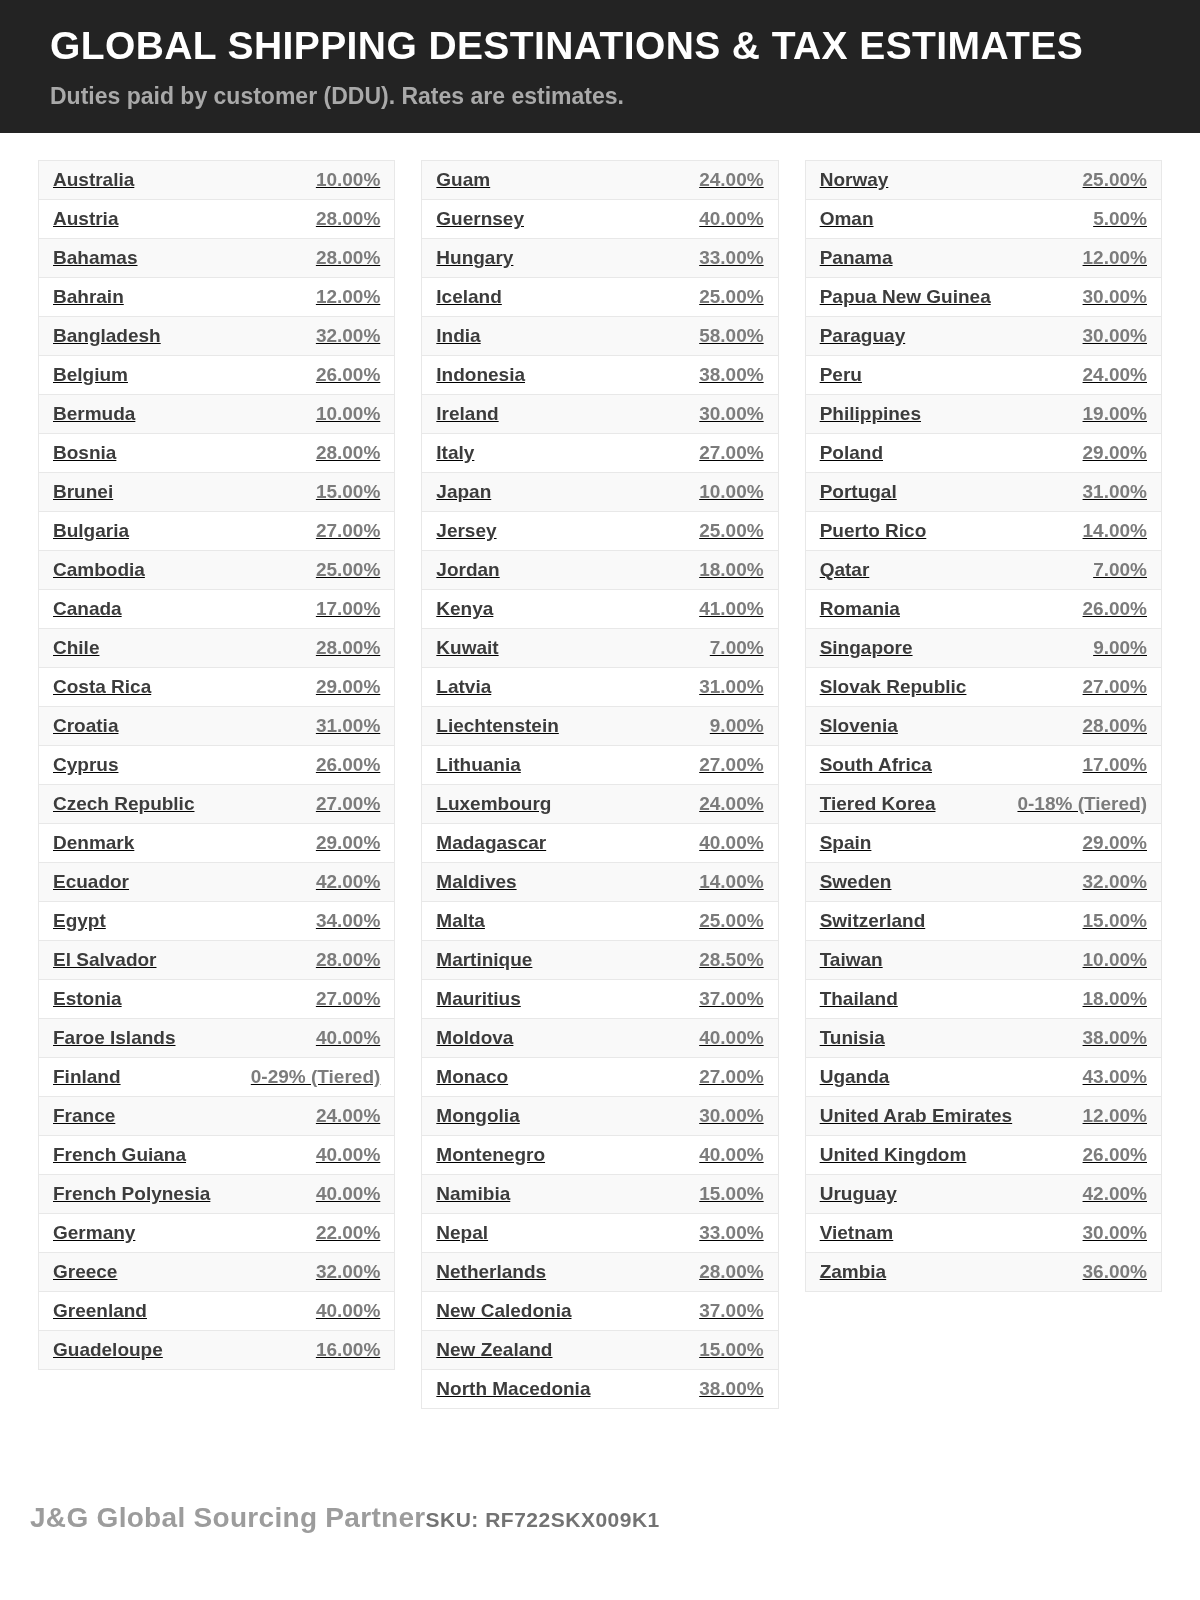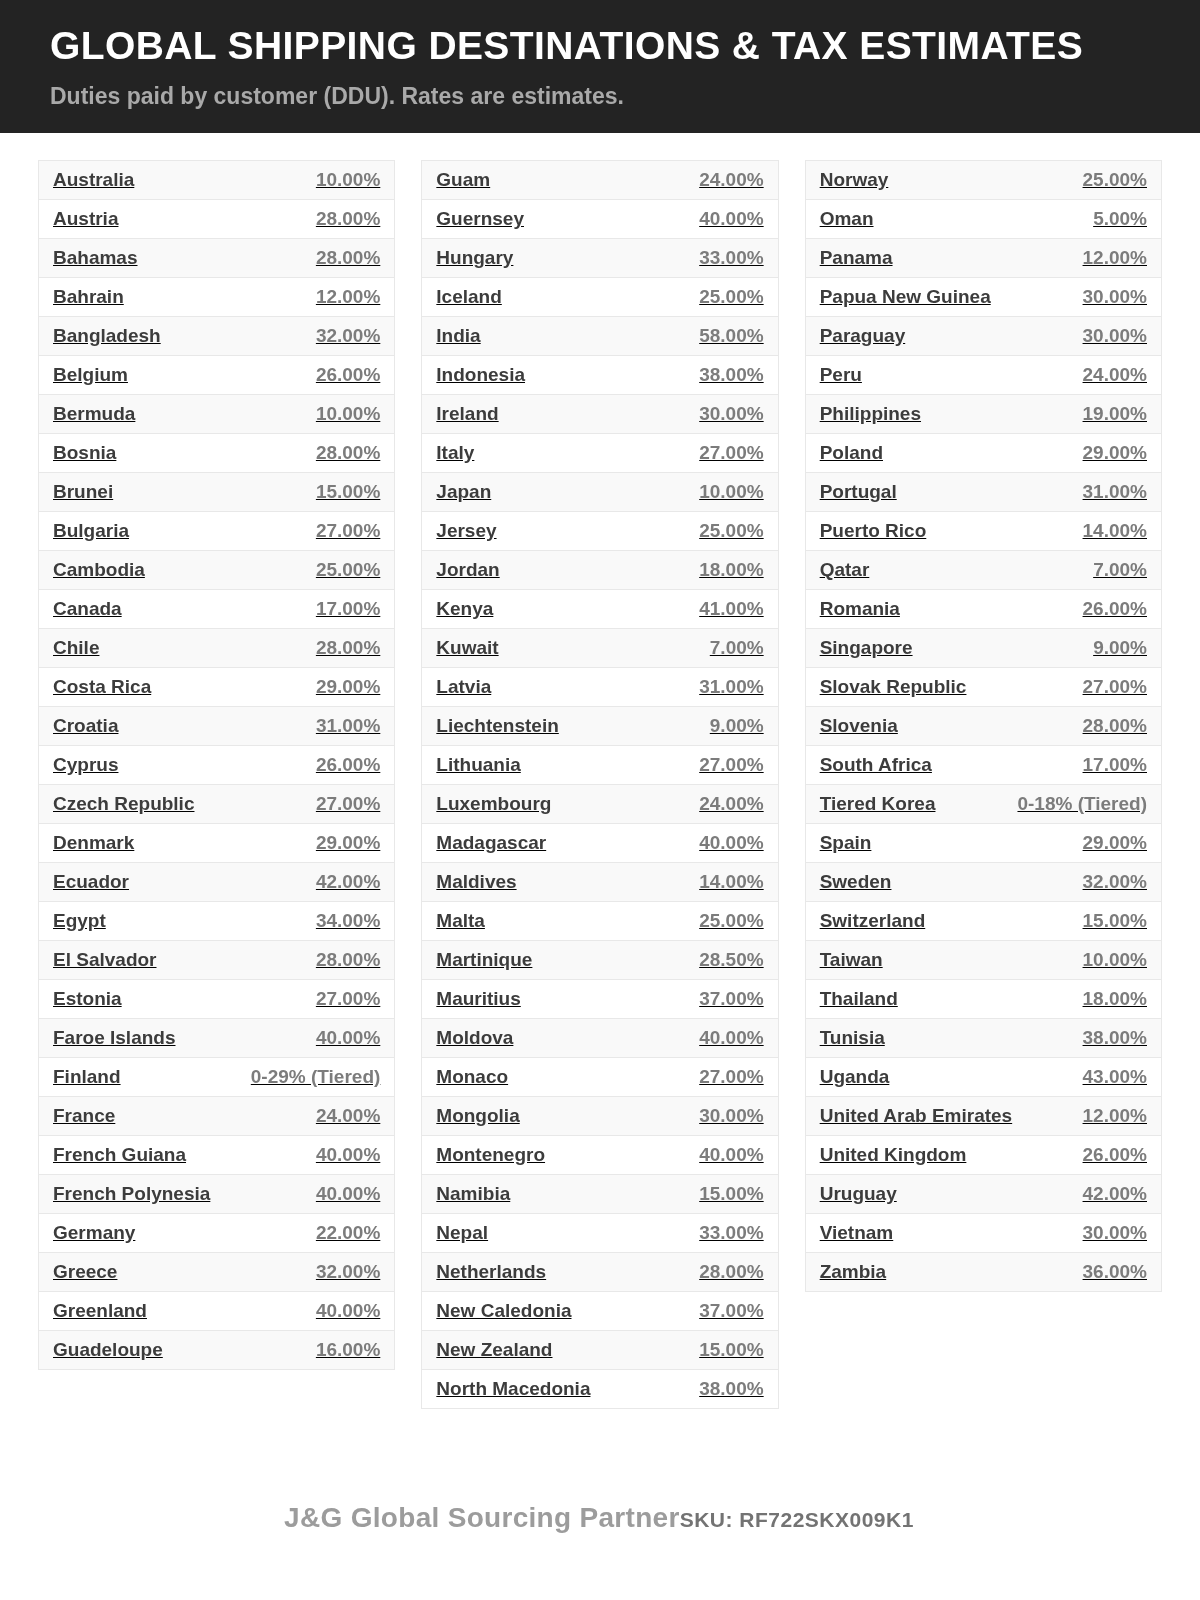--- a/index.html
+++ b/index.html
@@ -62,25 +62,25 @@
   }
   .row .rate {
     font-size: 19px;
     font-weight: 700;
     color: #7c7c7c;
     white-space: nowrap;
     margin-left: 8px;
   }
   .footer {
     position: absolute;
-    left: 38px;
+    left: 30px;
     right: 40px;
     top: 1502px;
     display: flex;
-    justify-content: center;
+    justify-content: flex-start;
     align-items: baseline;
   }
   .footer .brand {
     font-size: 28px;
     font-weight: 700;
     color: #9c9c9c;
     letter-spacing: 0.3px;
   }
   .footer .sku {
     font-size: 21px;

